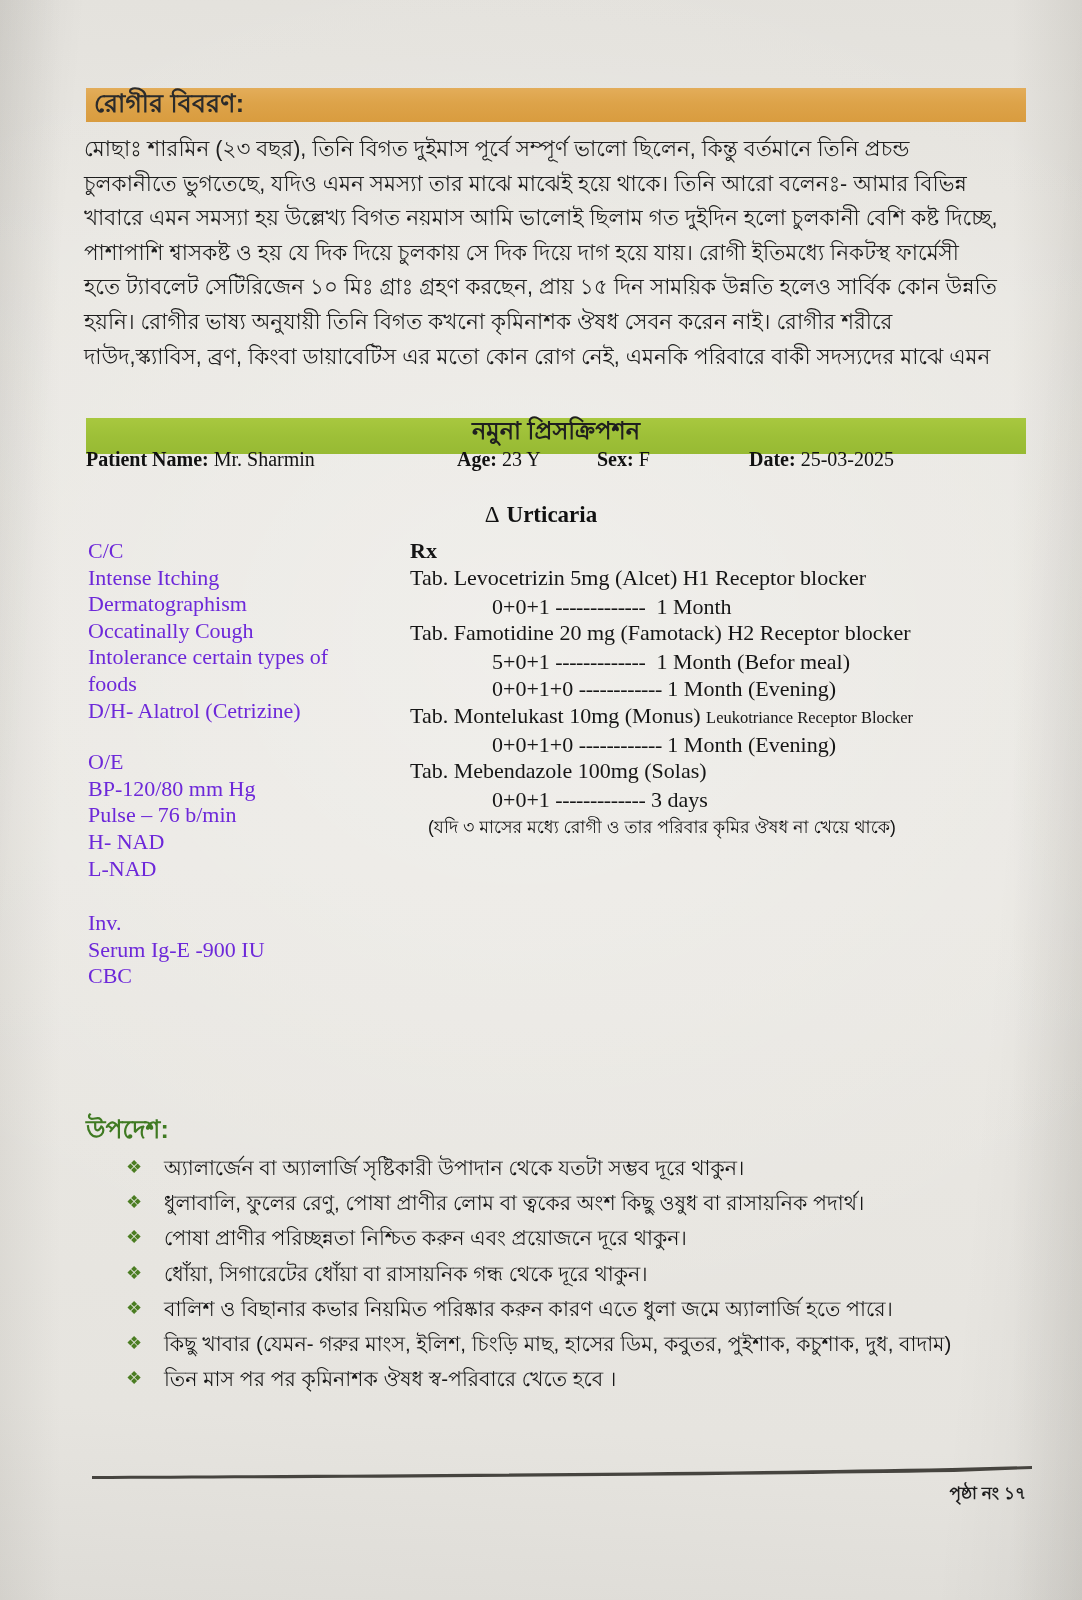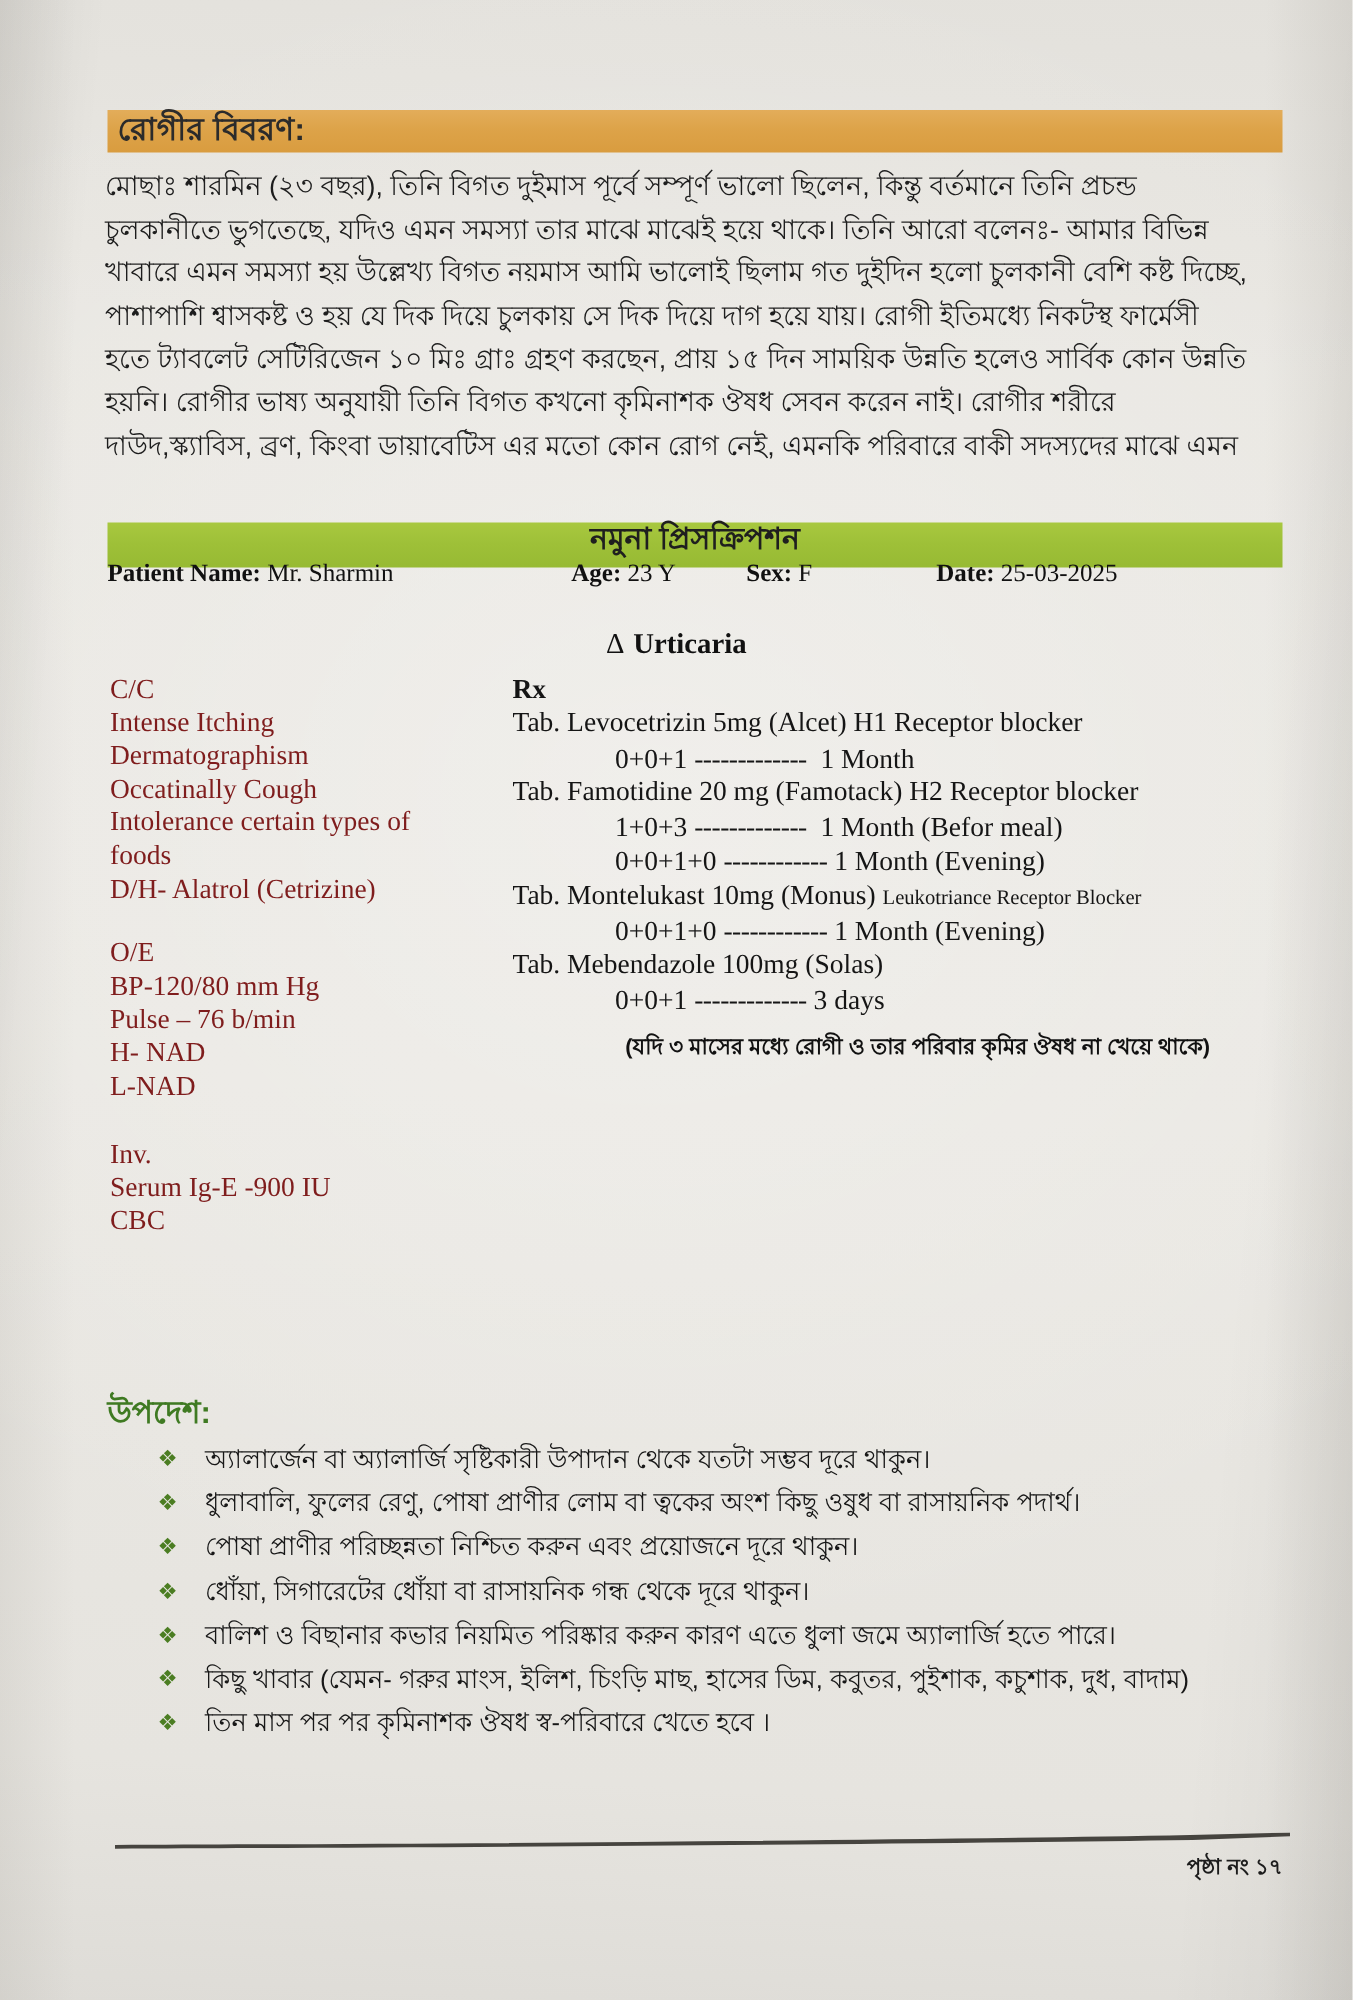--- a/index.html
+++ b/index.html
@@ -139,21 +139,21 @@
   #diagnosis .dx-tri { font-weight: 400; margin-right: 7px; }
 
   
   #col-left {
     position: absolute;
     left: 88px;
     top: 538px;
     width: 310px;
     font-size: 22px;
     line-height: 26.6px;
-    color: #7f1d1d;
+    color: #6d28d9;
   }
   #col-left .blk { margin: 0; }
   #col-left .gap-o { height: 25px; }
   #col-left .gap-i { height: 28px; }
   #col-left .ln { white-space: nowrap; display: block; }
   #col-left .hd { }
 
   #col-right {
     position: absolute;
     left: 410px;
@@ -171,25 +171,25 @@
   #col-right .dose {
     white-space: nowrap;
     display: block;
     padding-left: 82px;
   }
   #col-right .dash { letter-spacing: -0.4px; }
   #col-right .bn-note {
     display: block;
     font-family: "Liberation Sans", "DejaVu Sans", sans-serif;
     font-size: 17.5px;
-    font-weight: 700;
+    font-weight: 400;
     color: #111;
-    text-align: right;
+    text-align: left;
     width: 540px;
-    margin-top: 10px;
+    margin-top: 0;
     margin-left: 18px;
     white-space: nowrap;
   }
 
   
   #advice-title {
     position: absolute;
     left: 86px;
     top: 1110px;
     font-family: "Liberation Sans", "DejaVu Sans", sans-serif;
@@ -332,21 +332,21 @@
     </div>
   </div>
 
   <div id="col-right">
     <span class="drug rx-head">Rx</span>
 
     <span class="drug"><span>Tab. Levocetrizin 5mg (Alcet) H1 Receptor blocker</span><span class="small"></span></span>
     <span class="dose"><span>0+0+1</span> <span class="dash">-------------</span>&nbsp; <span>1 Month</span></span>
 
     <span class="drug"><span>Tab. Famotidine 20 mg (Famotack) H2 Receptor blocker</span><span class="small"></span></span>
-    <span class="dose"><span>1+0+3</span> <span class="dash">-------------</span>&nbsp; <span>1 Month (Befor meal)</span></span>
+    <span class="dose"><span>5+0+1</span> <span class="dash">-------------</span>&nbsp; <span>1 Month (Befor meal)</span></span>
 
     <span class="dose"><span>0+0+1+0</span> <span class="dash">------------</span> <span>1 Month (Evening)</span></span>
 
     <span class="drug"><span>Tab. Montelukast 10mg (Monus) </span><span class="small">Leukotriance Receptor Blocker</span></span>
     <span class="dose"><span>0+0+1+0</span> <span class="dash">------------</span> <span>1 Month (Evening)</span></span>
 
     <span class="drug"><span>Tab. Mebendazole 100mg (Solas)</span><span class="small"></span></span>
     <span class="dose"><span>0+0+1</span> <span class="dash">-------------</span> <span>3 days</span></span>
 
     <span class="bn-note">(যদি ৩ মাসের মধ্যে রোগী ও তার পরিবার কৃমির ঔষধ না খেয়ে থাকে)</span>

